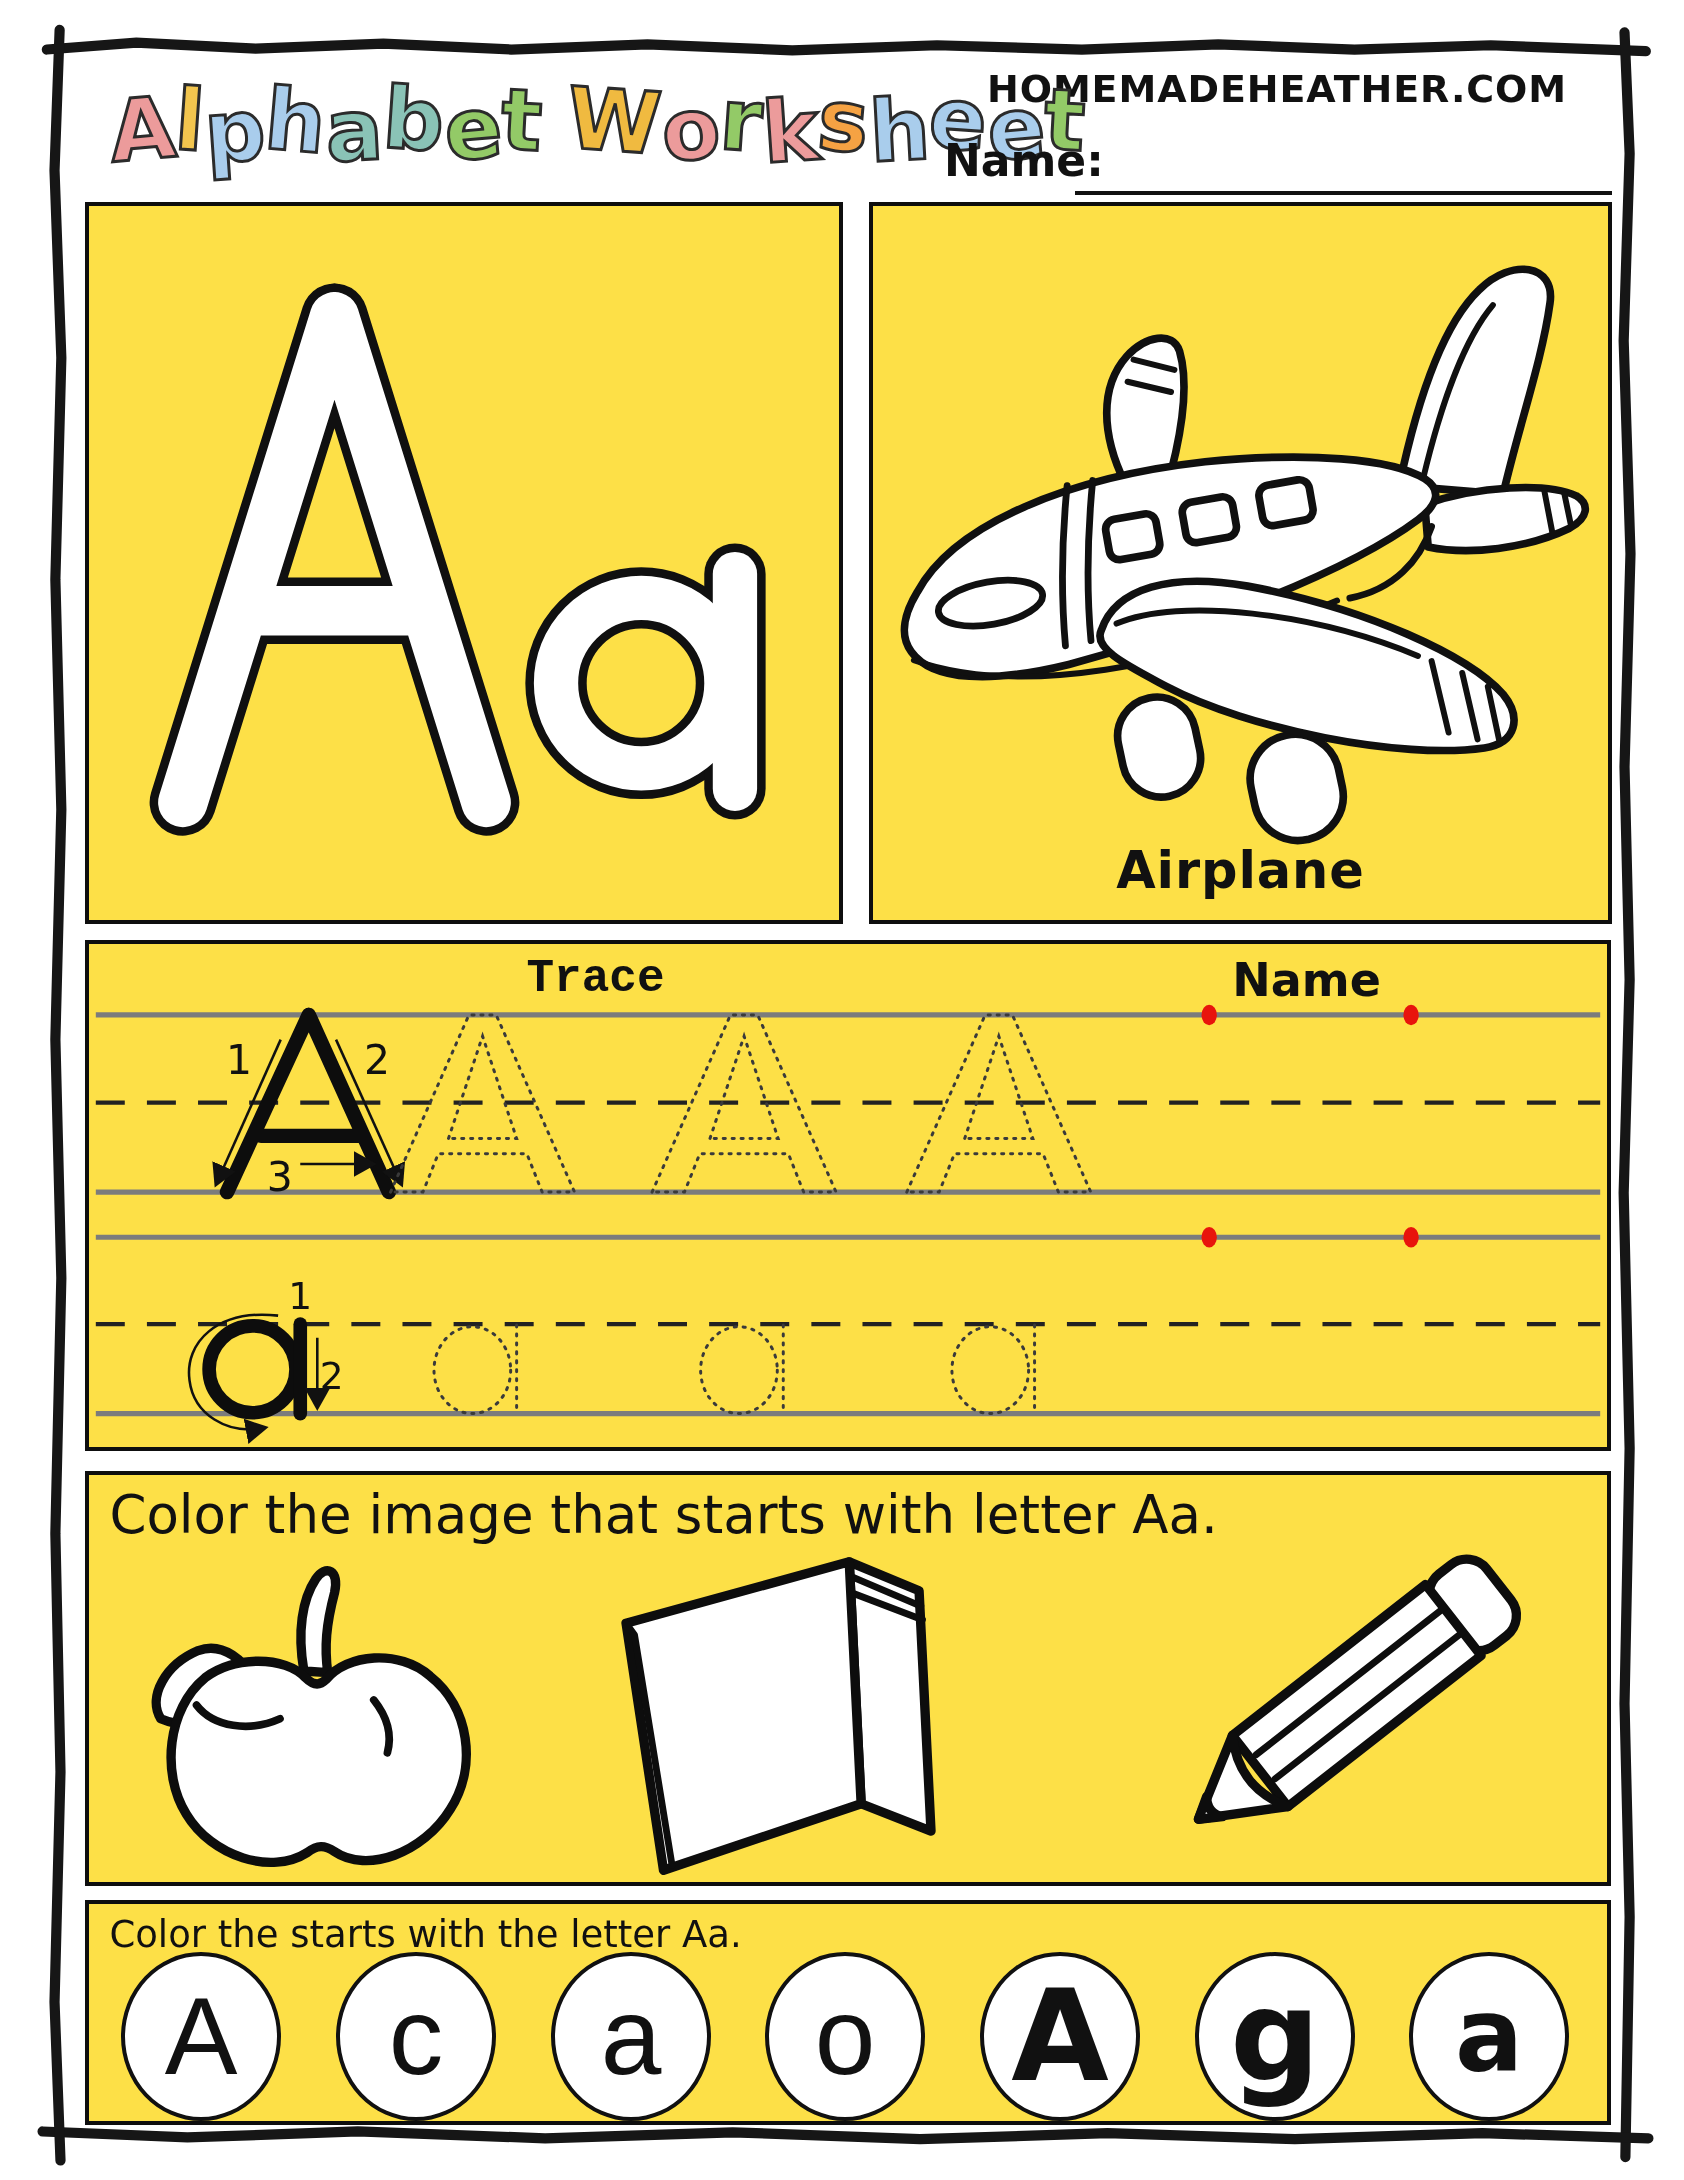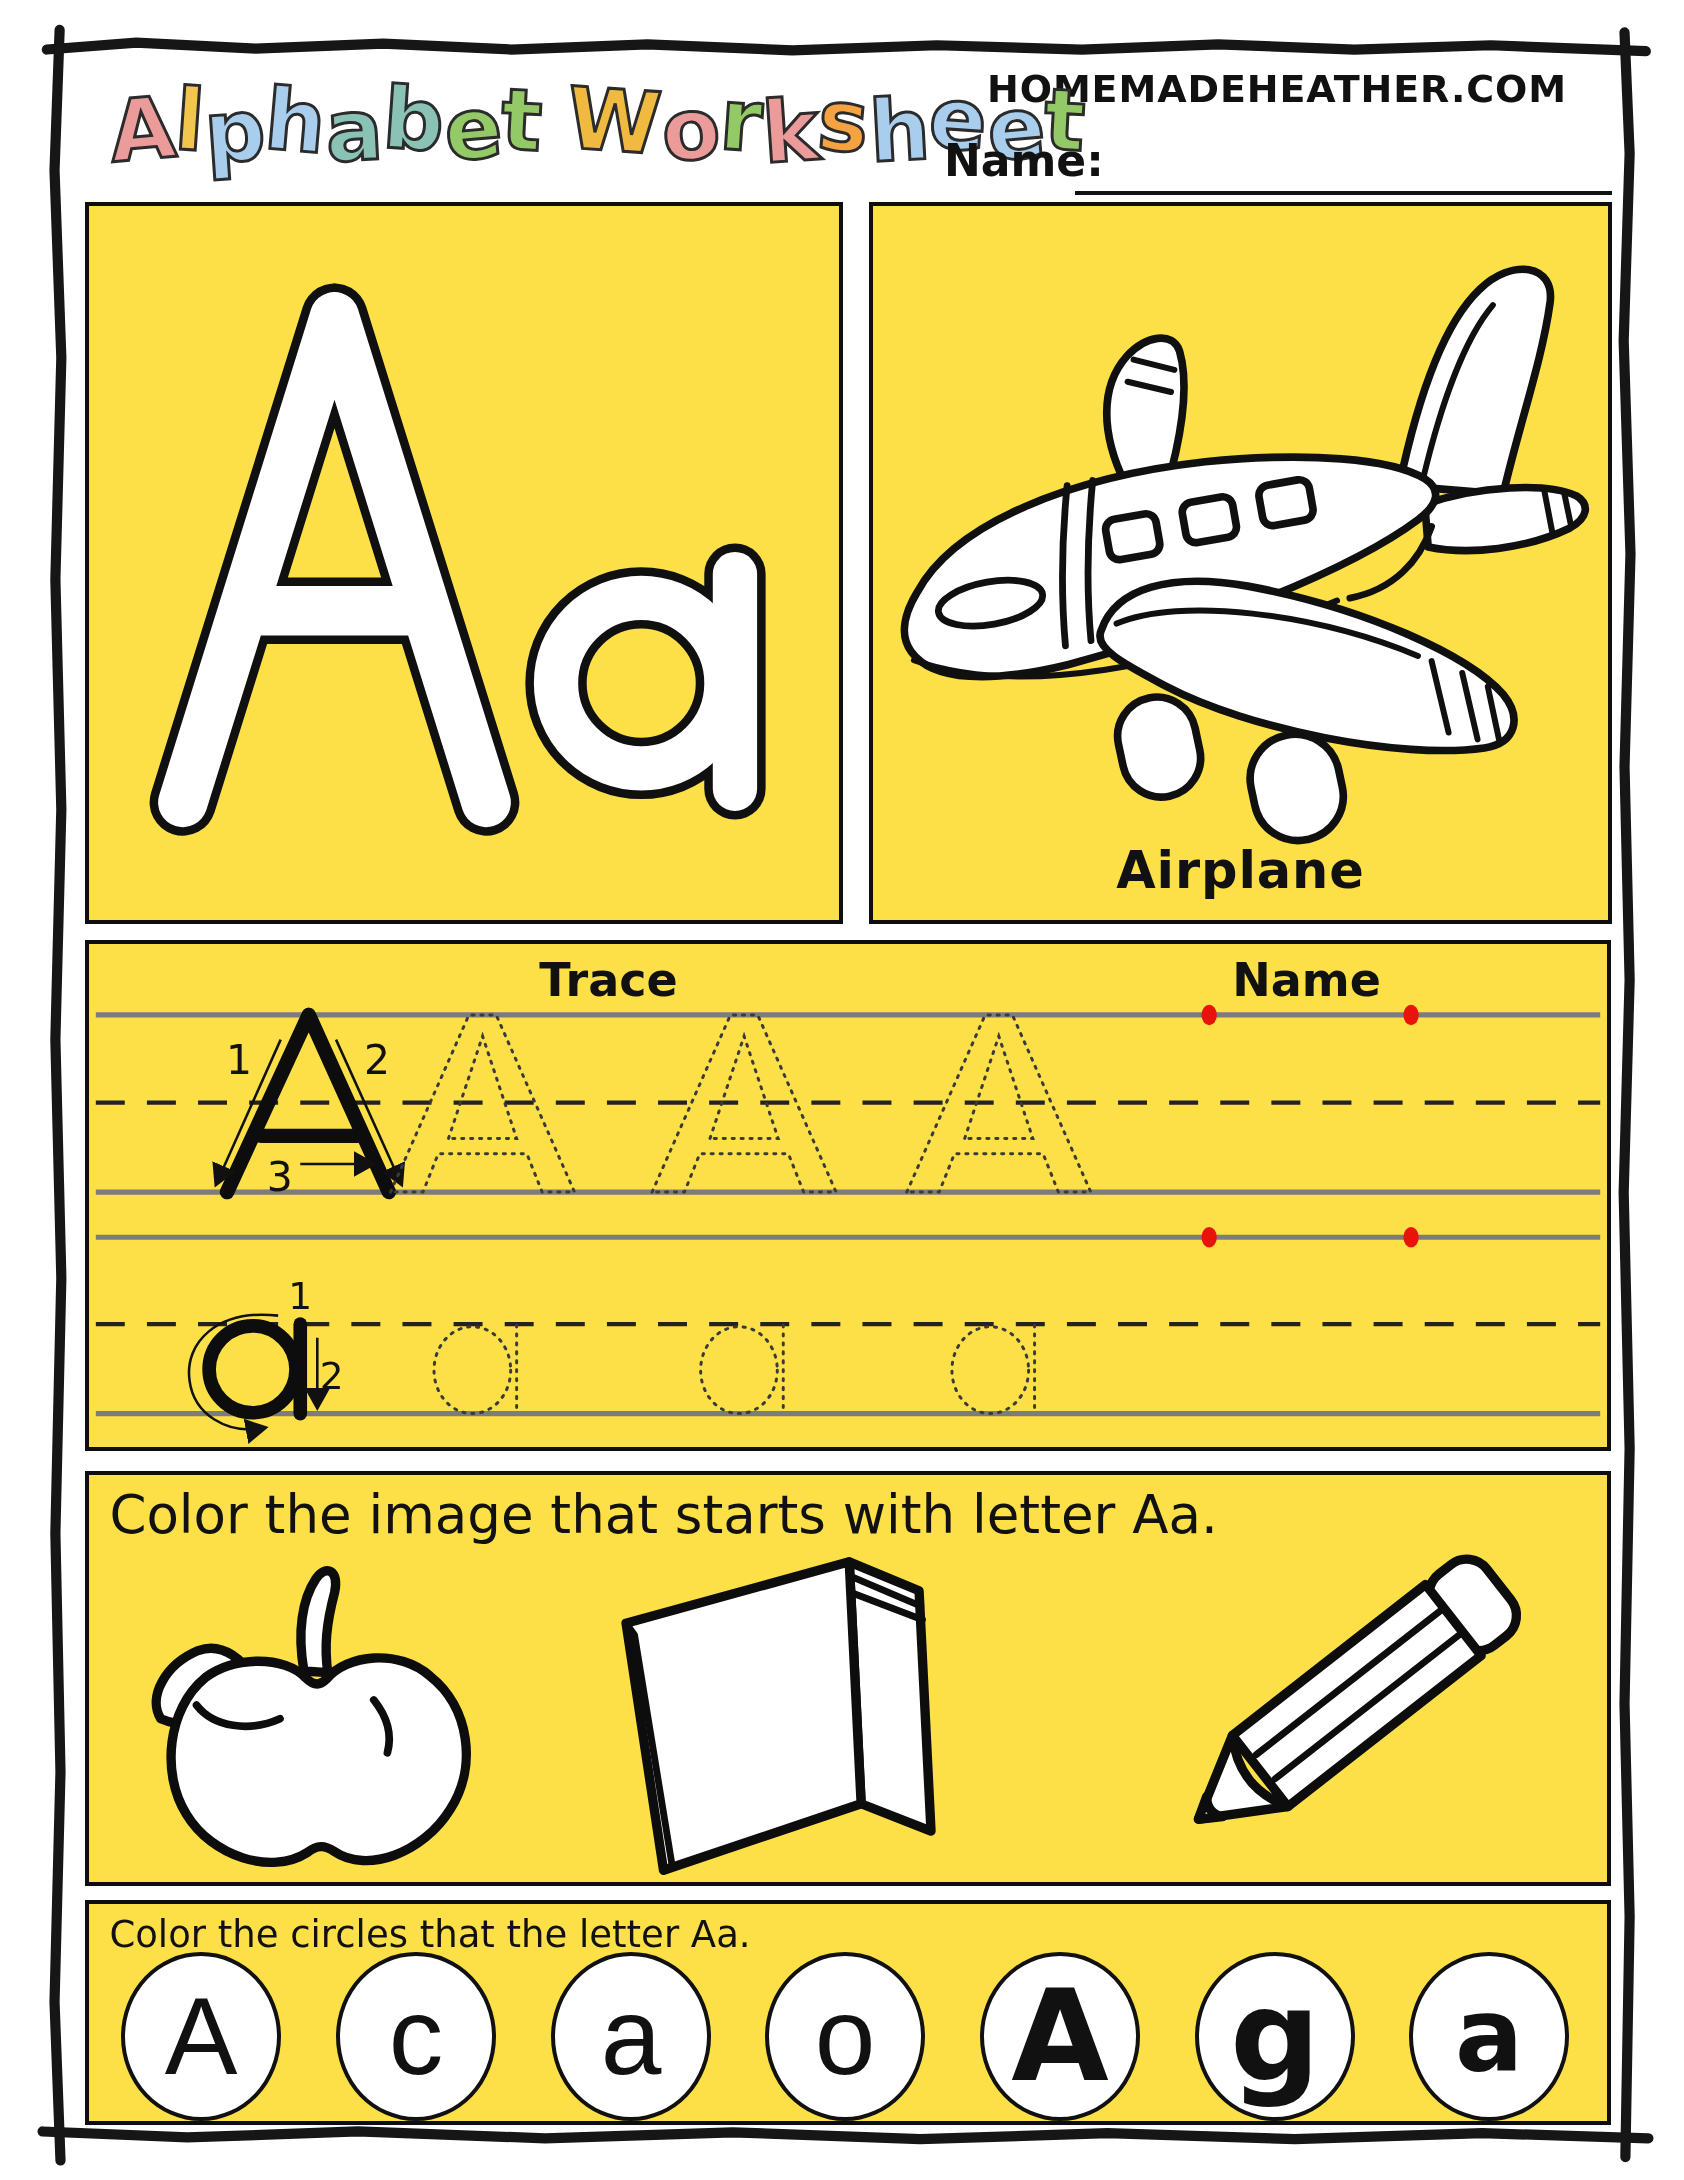--- a/index.html
+++ b/index.html
@@ -26,21 +26,21 @@
   .picture-box{left:869px;top:202px;width:743px;height:722px;}
   .trace-box{left:85px;top:940px;width:1526px;height:511px;}
   .color-image-box{left:85px;top:1471px;width:1526px;height:415px;}
   .circles-box{left:85px;top:1900px;width:1526px;height:225px;}
 
   .picture-caption{position:absolute;left:0;right:0;bottom:20.4px;text-align:center;
                    font-size:51px;font-weight:600;letter-spacing:0.9px;}
 
   .trace-label,.write-label{position:absolute;top:8.5px;width:221px;text-align:center;
                    font-size:46px;font-weight:600;}
-  .trace-label{left:409px;}
+  .trace-label{left:396px;font-family:Liberation Mono, monospace;}
   .write-label{left:1107px;}
 
   .section-instruction{position:absolute;left:20.4px;top:8.5px;font-size:53px;font-weight:500;}
 
   
   .circles-row{position:absolute;left:0;top:48px;width:1518px;height:170px;}
   .letter-circle{position:absolute;top:0;width:160px;height:169px;border:4.3px solid #111;
                  border-radius:50%;box-sizing:border-box;display:flex;align-items:center;
                  justify-content:center;background:#fff;}
   .letter-circle span{display:block;line-height:1;}
@@ -221,21 +221,21 @@
         <path d="M160,152 L448,152 L448,258 L160,258 Z"></path>
         <path d="M160,152 L160,258" stroke-width="8"></path>
         <path d="M168,187 L448,187 M168,223 L448,223" fill="none" stroke-width="8"></path>
         <path d="M160,152 L68,205 L160,258 C138,222 138,188 160,152 Z"></path>
         <path d="M92,190 L68,205 L92,220 C84,210 84,200 92,190 Z" fill="#ffffff"></path>
       </g>
     </svg>
   </section>
 
   <section class="box circles-box">
-    <div class="section-instruction" style="font-size:37px">Color the circles that the letter Aa.</div>
+    <div class="section-instruction" style="font-size:37px">Color the starts with the letter Aa.</div>
     <div class="circles-row">
         <div class="letter-circle" style="left: 32px;">
           <span class="cl-light">A</span>
         </div>
         <div class="letter-circle" style="left: 247px;">
           <span class="cl-light">c</span>
         </div>
         <div class="letter-circle" style="left: 462px;">
           <span class="cl-light">a</span>
         </div>

